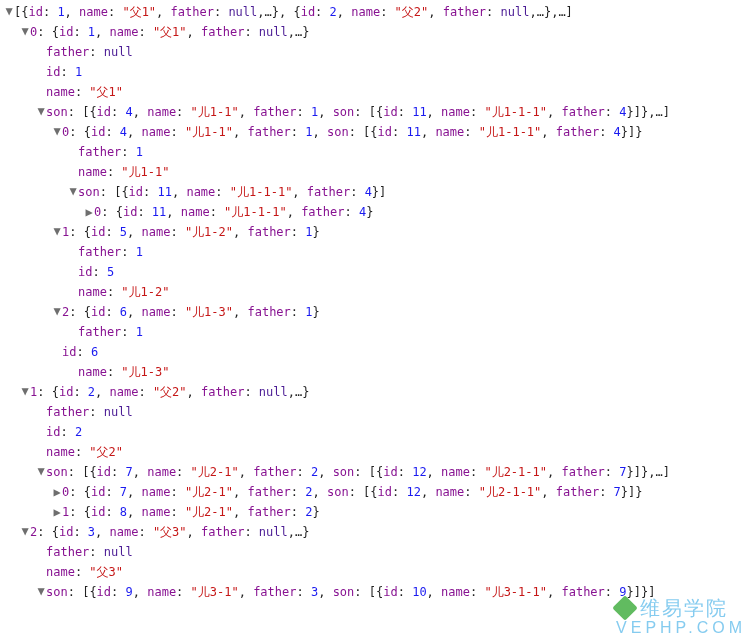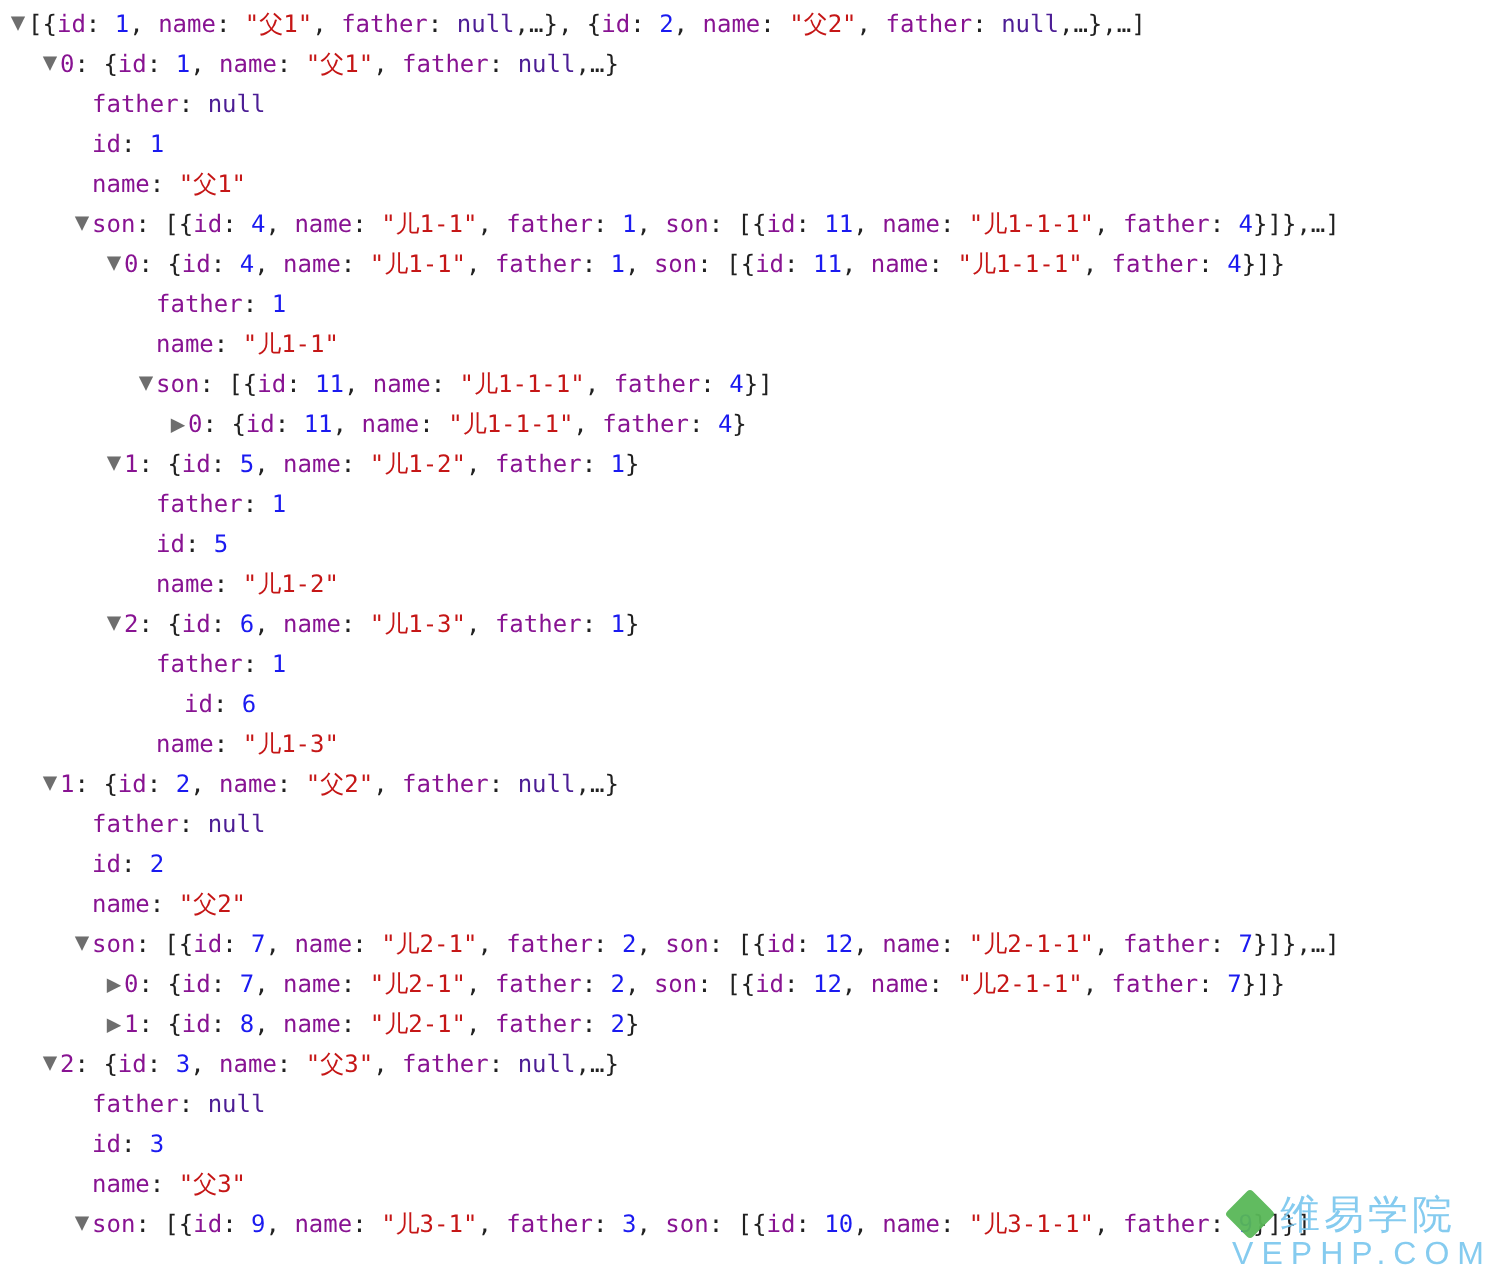--- a/index.html
+++ b/index.html
@@ -83,32 +83,31 @@
     <div class="row" style="padding-left: 68px;"><span class="tri">&nbsp;</span><span class="content"><span class="key">father</span><span class="punc">: </span><span class="num">1</span></span></div>
     <div class="row" style="padding-left: 68px;"><span class="tri">&nbsp;</span><span class="content"><span class="key">name</span><span class="punc">: </span><span class="str">"儿1-1"</span></span></div>
     <div class="row" style="padding-left: 68px;"><span class="tri open">▼</span><span class="content"><span class="key">son</span><span class="punc">: </span><span class="punc">[</span><span class="punc">{</span><span class="key">id</span><span class="punc">: </span><span class="num">11</span><span class="punc">, </span><span class="key">name</span><span class="punc">: </span><span class="str">"儿1-1-1"</span><span class="punc">, </span><span class="key">father</span><span class="punc">: </span><span class="num">4</span><span class="punc">}</span><span class="punc">]</span></span></div>
     <div class="row" style="padding-left: 84px;"><span class="tri">▶</span><span class="content"><span class="key">0</span><span class="punc">: </span><span class="punc">{</span><span class="key">id</span><span class="punc">: </span><span class="num">11</span><span class="punc">, </span><span class="key">name</span><span class="punc">: </span><span class="str">"儿1-1-1"</span><span class="punc">, </span><span class="key">father</span><span class="punc">: </span><span class="num">4</span><span class="punc">}</span></span></div>
     <div class="row" style="padding-left: 52px;"><span class="tri open">▼</span><span class="content"><span class="key">1</span><span class="punc">: </span><span class="punc">{</span><span class="key">id</span><span class="punc">: </span><span class="num">5</span><span class="punc">, </span><span class="key">name</span><span class="punc">: </span><span class="str">"儿1-2"</span><span class="punc">, </span><span class="key">father</span><span class="punc">: </span><span class="num">1</span><span class="punc">}</span></span></div>
     <div class="row" style="padding-left: 68px;"><span class="tri">&nbsp;</span><span class="content"><span class="key">father</span><span class="punc">: </span><span class="num">1</span></span></div>
     <div class="row" style="padding-left: 68px;"><span class="tri">&nbsp;</span><span class="content"><span class="key">id</span><span class="punc">: </span><span class="num">5</span></span></div>
     <div class="row" style="padding-left: 68px;"><span class="tri">&nbsp;</span><span class="content"><span class="key">name</span><span class="punc">: </span><span class="str">"儿1-2"</span></span></div>
     <div class="row" style="padding-left: 52px;"><span class="tri open">▼</span><span class="content"><span class="key">2</span><span class="punc">: </span><span class="punc">{</span><span class="key">id</span><span class="punc">: </span><span class="num">6</span><span class="punc">, </span><span class="key">name</span><span class="punc">: </span><span class="str">"儿1-3"</span><span class="punc">, </span><span class="key">father</span><span class="punc">: </span><span class="num">1</span><span class="punc">}</span></span></div>
     <div class="row" style="padding-left: 68px;"><span class="tri">&nbsp;</span><span class="content"><span class="key">father</span><span class="punc">: </span><span class="num">1</span></span></div>
-    <div class="row" style="padding-left: 82px;"><span class="tri">&nbsp;</span><span class="content"><span class="key">id</span><span class="punc">: </span><span class="num">6</span></span></div>
+    <div class="row" style="padding-left: 52px;"><span class="tri">&nbsp;</span><span class="content"><span class="key">id</span><span class="punc">: </span><span class="num">6</span></span></div>
     <div class="row" style="padding-left: 68px;"><span class="tri">&nbsp;</span><span class="content"><span class="key">name</span><span class="punc">: </span><span class="str">"儿1-3"</span></span></div>
     <div class="row" style="padding-left: 20px;"><span class="tri open">▼</span><span class="content"><span class="key">1</span><span class="punc">: </span><span class="punc">{</span><span class="key">id</span><span class="punc">: </span><span class="num">2</span><span class="punc">, </span><span class="key">name</span><span class="punc">: </span><span class="str">"父2"</span><span class="punc">, </span><span class="key">father</span><span class="punc">: </span><span class="null">null</span><span class="punc">,…</span><span class="punc">}</span></span></div>
     <div class="row" style="padding-left: 36px;"><span class="tri">&nbsp;</span><span class="content"><span class="key">father</span><span class="punc">: </span><span class="null">null</span></span></div>
     <div class="row" style="padding-left: 36px;"><span class="tri">&nbsp;</span><span class="content"><span class="key">id</span><span class="punc">: </span><span class="num">2</span></span></div>
     <div class="row" style="padding-left: 36px;"><span class="tri">&nbsp;</span><span class="content"><span class="key">name</span><span class="punc">: </span><span class="str">"父2"</span></span></div>
     <div class="row" style="padding-left: 36px;"><span class="tri open">▼</span><span class="content"><span class="key">son</span><span class="punc">: </span><span class="punc">[</span><span class="punc">{</span><span class="key">id</span><span class="punc">: </span><span class="num">7</span><span class="punc">, </span><span class="key">name</span><span class="punc">: </span><span class="str">"儿2-1"</span><span class="punc">, </span><span class="key">father</span><span class="punc">: </span><span class="num">2</span><span class="punc">, </span><span class="key">son</span><span class="punc">: </span><span class="punc">[</span><span class="punc">{</span><span class="key">id</span><span class="punc">: </span><span class="num">12</span><span class="punc">, </span><span class="key">name</span><span class="punc">: </span><span class="str">"儿2-1-1"</span><span class="punc">, </span><span class="key">father</span><span class="punc">: </span><span class="num">7</span><span class="punc">}</span><span class="punc">]</span><span class="punc">}</span><span class="punc">,…</span><span class="punc">]</span></span></div>
     <div class="row" style="padding-left: 52px;"><span class="tri">▶</span><span class="content"><span class="key">0</span><span class="punc">: </span><span class="punc">{</span><span class="key">id</span><span class="punc">: </span><span class="num">7</span><span class="punc">, </span><span class="key">name</span><span class="punc">: </span><span class="str">"儿2-1"</span><span class="punc">, </span><span class="key">father</span><span class="punc">: </span><span class="num">2</span><span class="punc">, </span><span class="key">son</span><span class="punc">: </span><span class="punc">[</span><span class="punc">{</span><span class="key">id</span><span class="punc">: </span><span class="num">12</span><span class="punc">, </span><span class="key">name</span><span class="punc">: </span><span class="str">"儿2-1-1"</span><span class="punc">, </span><span class="key">father</span><span class="punc">: </span><span class="num">7</span><span class="punc">}</span><span class="punc">]</span><span class="punc">}</span></span></div>
     <div class="row" style="padding-left: 52px;"><span class="tri">▶</span><span class="content"><span class="key">1</span><span class="punc">: </span><span class="punc">{</span><span class="key">id</span><span class="punc">: </span><span class="num">8</span><span class="punc">, </span><span class="key">name</span><span class="punc">: </span><span class="str">"儿2-1"</span><span class="punc">, </span><span class="key">father</span><span class="punc">: </span><span class="num">2</span><span class="punc">}</span></span></div>
     <div class="row" style="padding-left: 20px;"><span class="tri open">▼</span><span class="content"><span class="key">2</span><span class="punc">: </span><span class="punc">{</span><span class="key">id</span><span class="punc">: </span><span class="num">3</span><span class="punc">, </span><span class="key">name</span><span class="punc">: </span><span class="str">"父3"</span><span class="punc">, </span><span class="key">father</span><span class="punc">: </span><span class="null">null</span><span class="punc">,…</span><span class="punc">}</span></span></div>
     <div class="row" style="padding-left: 36px;"><span class="tri">&nbsp;</span><span class="content"><span class="key">father</span><span class="punc">: </span><span class="null">null</span></span></div>
-    <div class="row" style="padding-left: 36px;"><span class="tri">&nbsp;</span><span class="content"><span class="key">id</span><span class="punc">: </span><span class="num">3</span></span></div>
     <div class="row" style="padding-left: 36px;"><span class="tri">&nbsp;</span><span class="content"><span class="key">name</span><span class="punc">: </span><span class="str">"父3"</span></span></div>
     <div class="row" style="padding-left: 36px;"><span class="tri open">▼</span><span class="content"><span class="key">son</span><span class="punc">: </span><span class="punc">[</span><span class="punc">{</span><span class="key">id</span><span class="punc">: </span><span class="num">9</span><span class="punc">, </span><span class="key">name</span><span class="punc">: </span><span class="str">"儿3-1"</span><span class="punc">, </span><span class="key">father</span><span class="punc">: </span><span class="num">3</span><span class="punc">, </span><span class="key">son</span><span class="punc">: </span><span class="punc">[</span><span class="punc">{</span><span class="key">id</span><span class="punc">: </span><span class="num">10</span><span class="punc">, </span><span class="key">name</span><span class="punc">: </span><span class="str">"儿3-1-1"</span><span class="punc">, </span><span class="key">father</span><span class="punc">: </span><span class="num">9</span><span class="punc">}</span><span class="punc">]</span><span class="punc">}</span><span class="punc">]</span></span></div>
   </div>
 
 <div class="watermark">
   <span class="bad"></span><span>维易学院</span>
   <span class="domain">VEPHP.COM</span>
 </div>
 
 </body></html>

